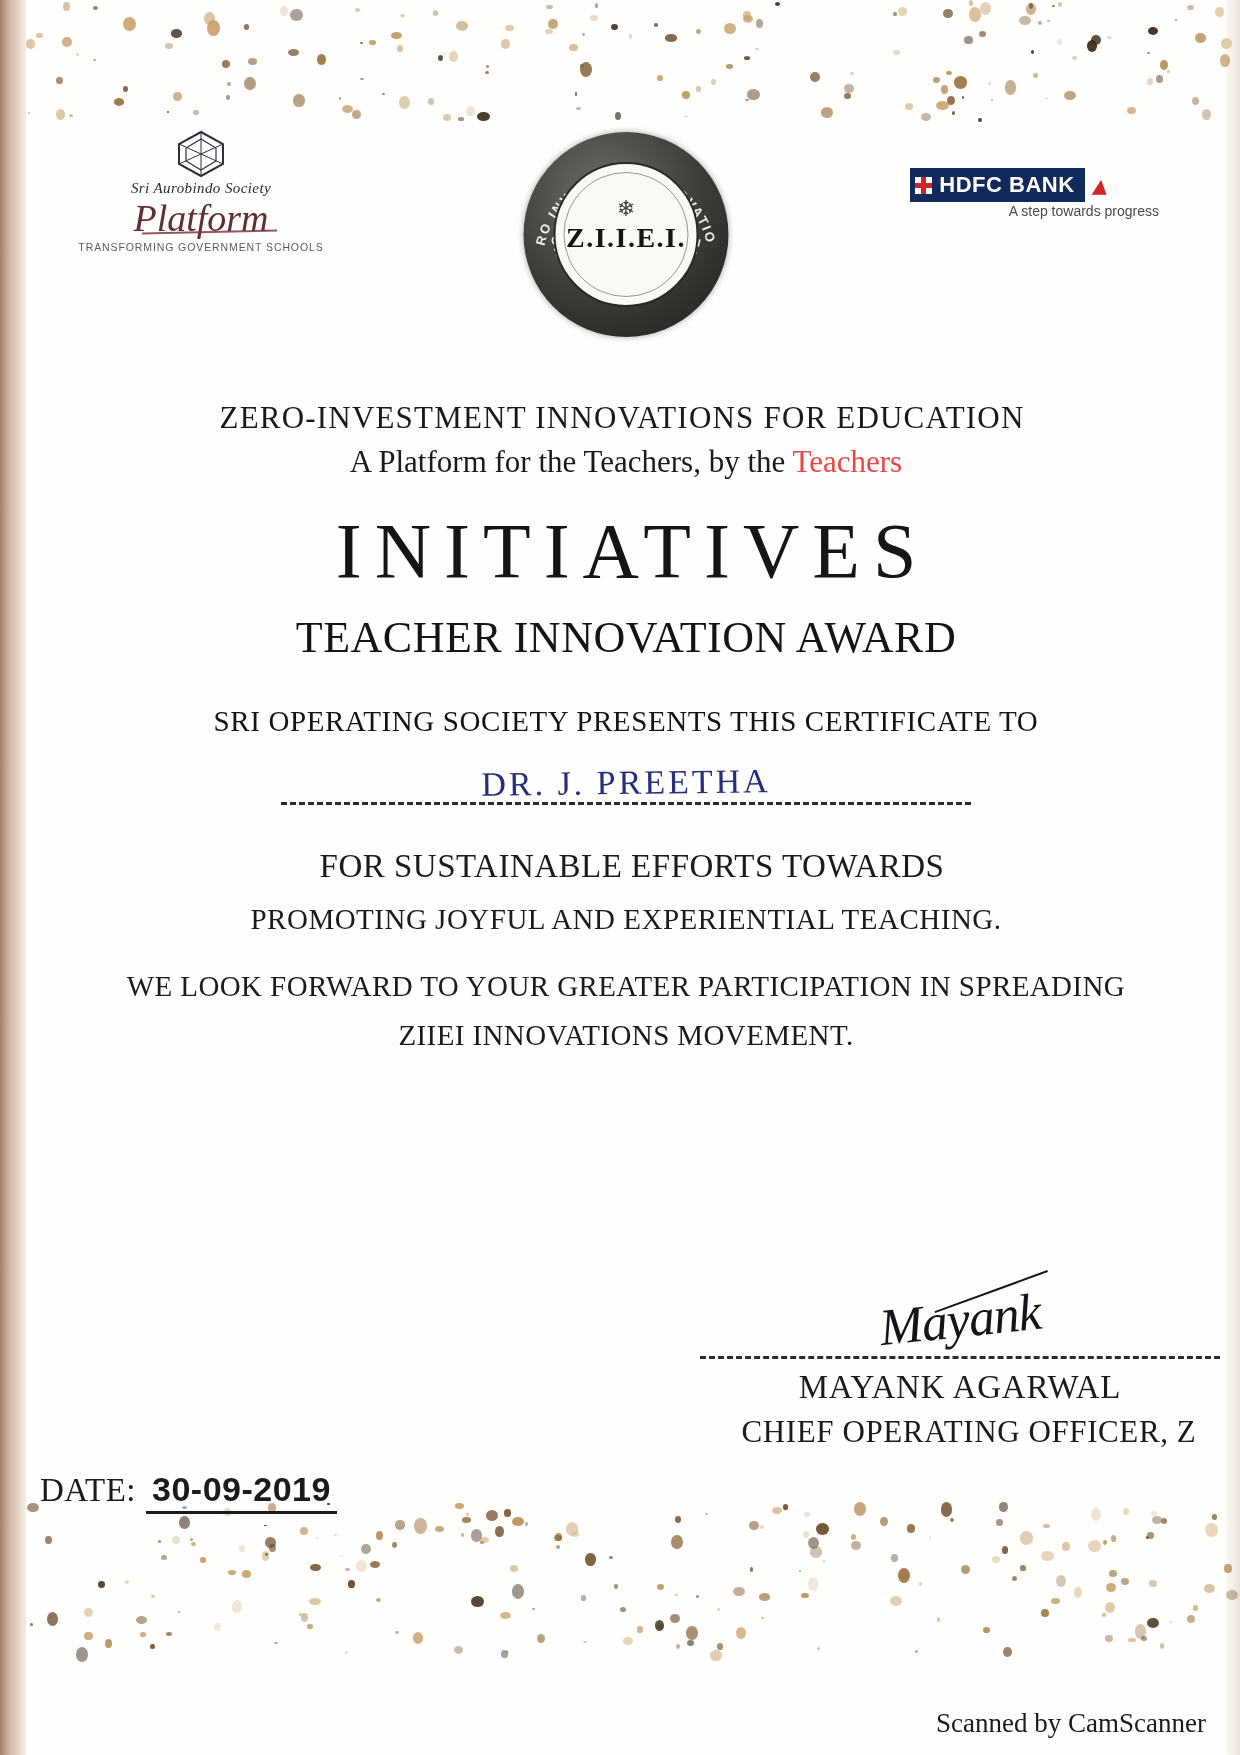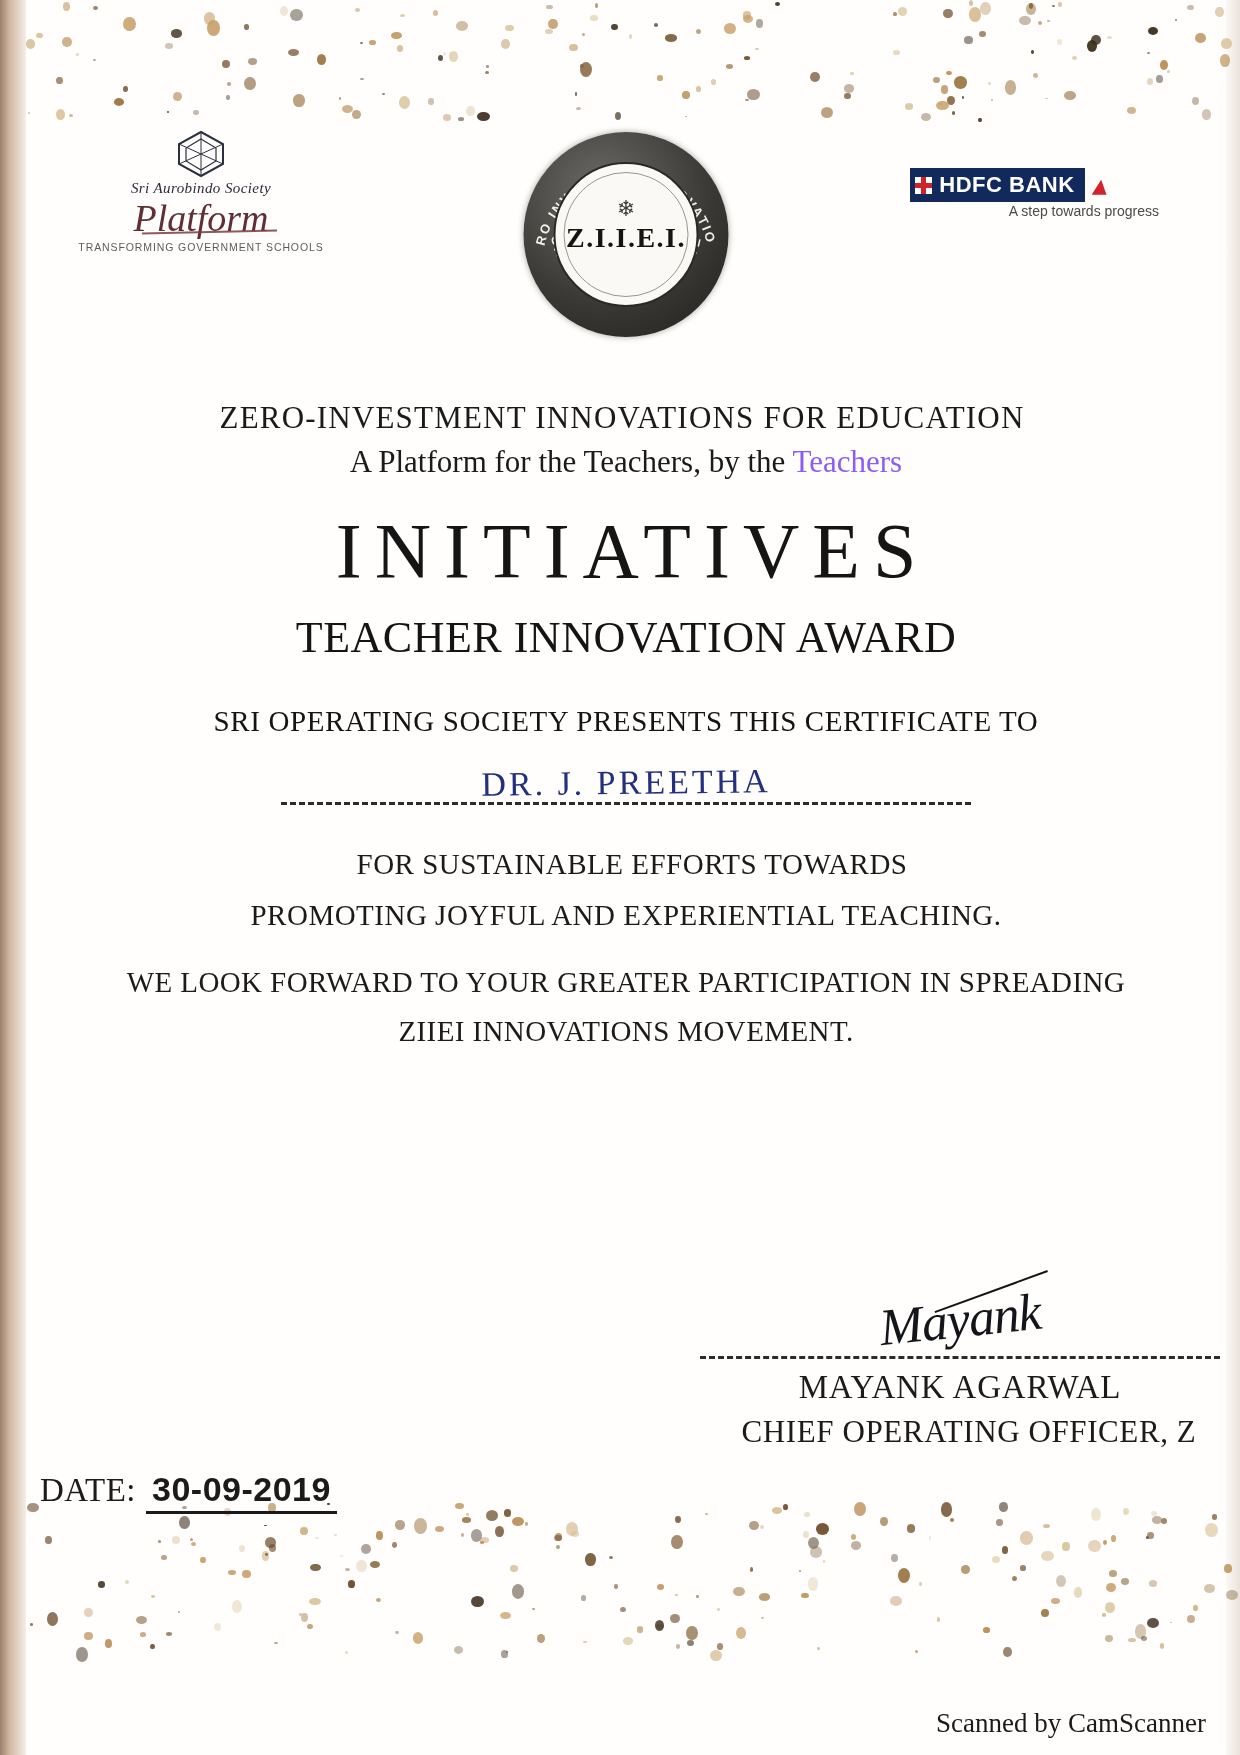--- a/index.html
+++ b/index.html
@@ -245,21 +245,21 @@
     color: #1a1a1a;
     white-space: nowrap;
     margin-left: -8px;
   }
   .platform {
     font-family: "Liberation Serif", serif;
     font-size: 31px;
     color: #1a1a1a;
     margin-top: 8px;
   }
-  .platform .faded { color: #8b5cf6; }
+  .platform .faded { color: #ef4444; }
 
   .cert-title {
     font-family: "Liberation Serif", serif;
     font-size: 78px;
     letter-spacing: 13px;
     color: #151515;
     margin-top: 32px;
     line-height: 1;
     text-indent: 13px;
   }
@@ -315,21 +315,21 @@
     transform: translateX(-50%) rotate(-0.7deg);
     top: 0;
     font-family: "Liberation Serif", serif;
     font-size: 34px;
     letter-spacing: 3px;
     color: #23307e;
   }
 
   .reason1 {
     font-family: "Liberation Serif", serif;
-    font-size: 29px;
+    font-size: 33px;
     letter-spacing: .5px;
     margin-top: 26px;
     padding-left: 12px;
   }
   .reason2 {
     font-family: "Liberation Serif", serif;
     font-size: 29px;
     letter-spacing: .5px;
     margin-top: 18px;
   }

